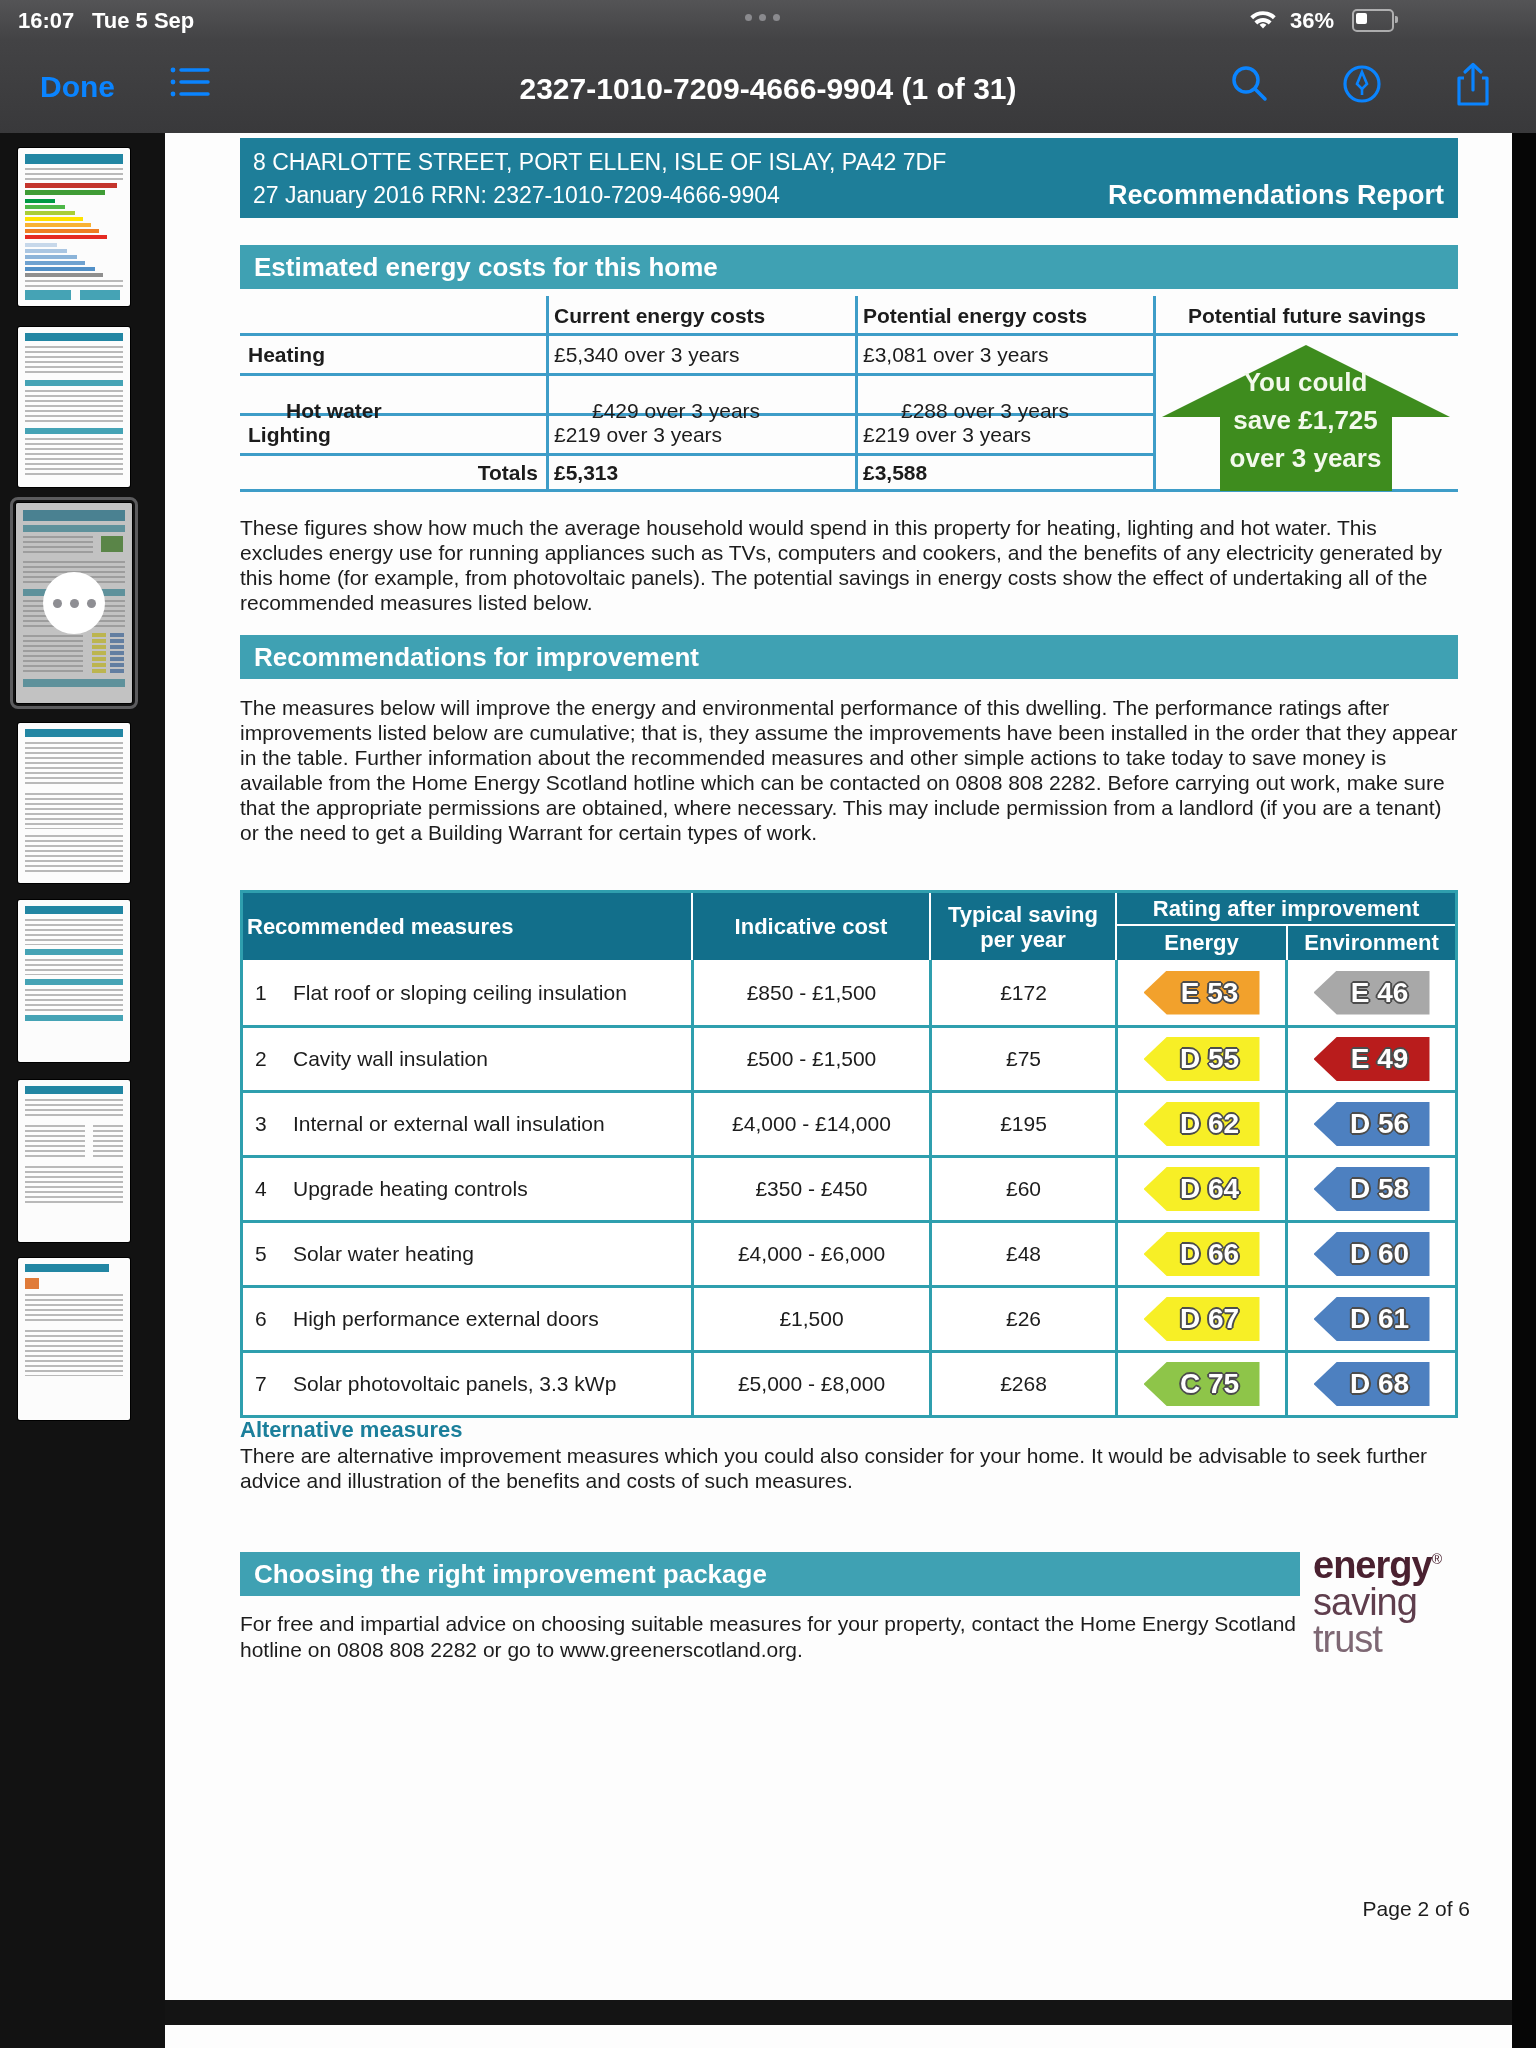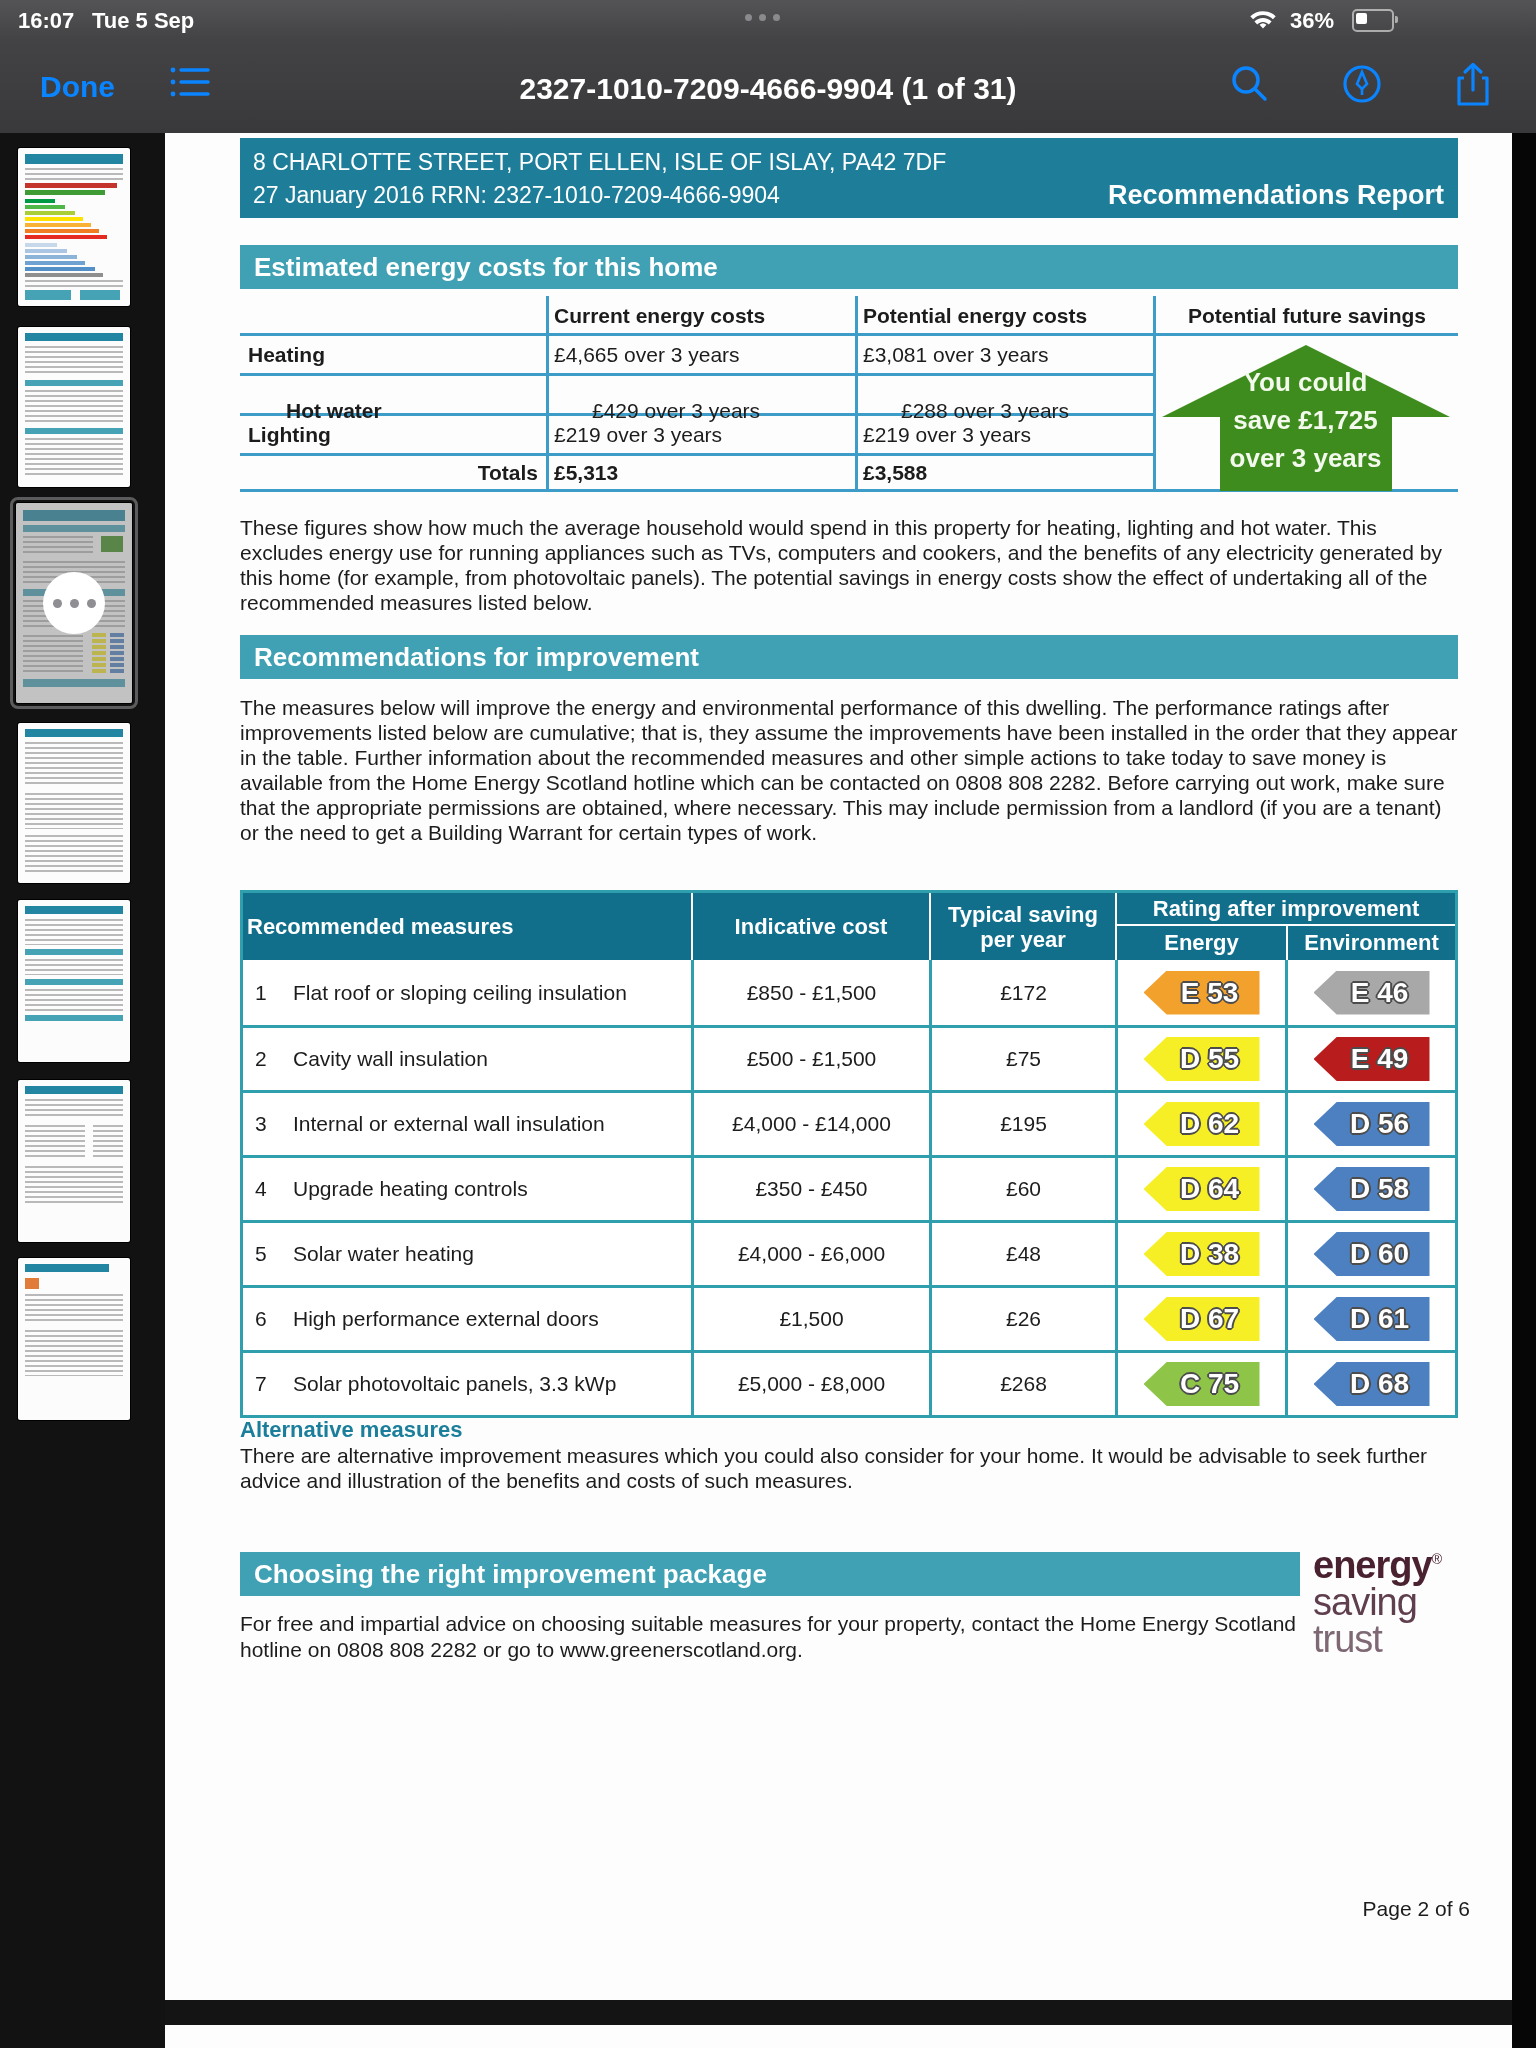--- a/index.html
+++ b/index.html
@@ -224,21 +224,21 @@
     <div class="t1-line" style="left:306px;top:0;width:3px;height:196px;"></div>
     <div class="t1-line" style="left:615px;top:0;width:3px;height:196px;"></div>
     <div class="t1-line" style="left:913px;top:0;width:3px;height:196px;"></div>
 
     <span class="t1-txt bold" style="left:314px;top:8px;">Current energy costs</span>
     <span class="t1-txt bold" style="left:623px;top:8px;">Potential energy costs</span>
     <span class="t1-txt bold" style="left:916px;top:8px;width:302px;text-align:center;">Potential future savings</span>
 
     <div class="t1-txt" style="left:0;top:40px;width:913px;height:37px;line-height:37px;">
       <span class="abs bold" style="left:8px;">Heating</span>
-      <span class="abs" style="left:314px;">£4,665 over 3 years</span>
+      <span class="abs" style="left:314px;">£5,340 over 3 years</span>
       <span class="abs" style="left:623px;">£3,081 over 3 years</span>
     </div>
     <div class="t1-txt" style="left:0;top:96px;width:913px;height:37px;line-height:37px;margin-left:38px;">
       <span class="abs bold" style="left:8px;">Hot water</span>
       <span class="abs" style="left:314px;">£429 over 3 years</span>
       <span class="abs" style="left:623px;">£288 over 3 years</span>
     </div>
     <div class="t1-txt" style="left:0;top:120px;width:913px;height:37px;line-height:37px;">
       <span class="abs bold" style="left:8px;">Lighting</span>
       <span class="abs" style="left:314px;">£219 over 3 years</span>
@@ -342,21 +342,21 @@
           </div>
       </div>
       <div class="rrow">
         <div class="rc">
             <span class="rnum">5</span>
             <span>Solar water heating</span>
           </div>
         <div class="rc rcb rc-center">£4,000 - £6,000</div>
         <div class="rc rcb rc-center">£48</div>
         <div class="rc rcb rc-center">
-            <span class="badge" style="background: rgb(247, 239, 38);">D 38</span>
+            <span class="badge" style="background: rgb(247, 239, 38);">D 66</span>
           </div>
         <div class="rc rcb rc-center">
             <span class="badge" style="background: rgb(77, 128, 192);">D 60</span>
           </div>
       </div>
       <div class="rrow">
         <div class="rc">
             <span class="rnum">6</span>
             <span>High performance external doors</span>
           </div>

